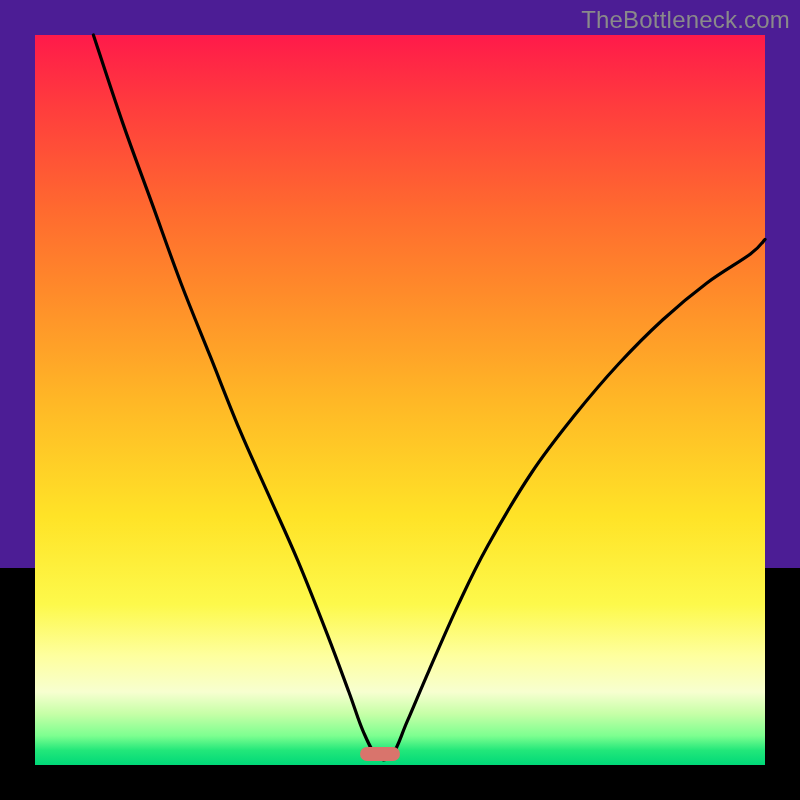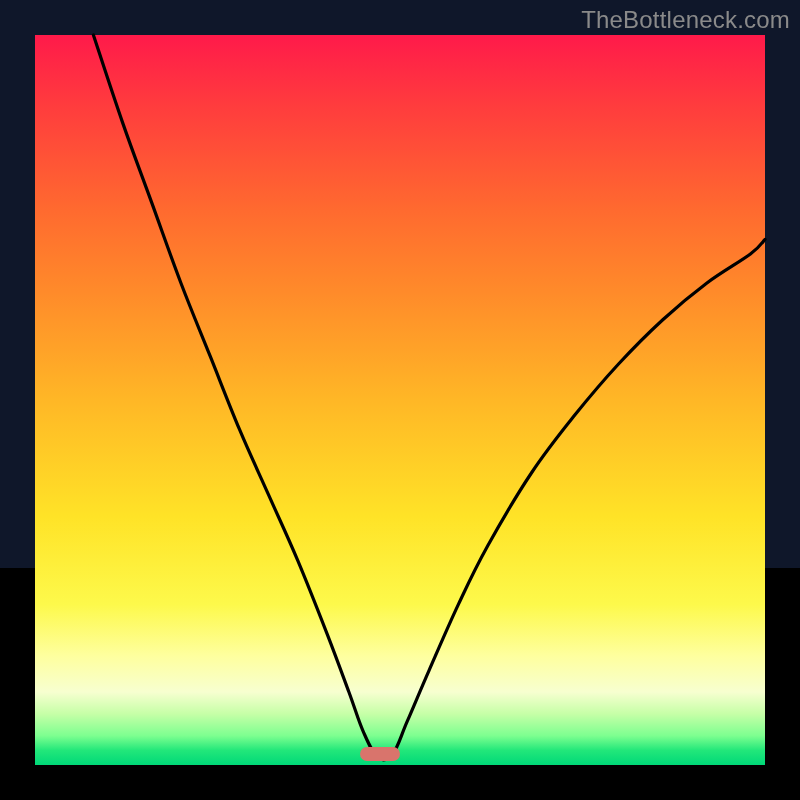--- a/index.html
+++ b/index.html
@@ -10,21 +10,21 @@
     background: #000;
     overflow: hidden;
     font-family: Arial, Helvetica, sans-serif;
   }
   .frame {
     position: absolute;
     left: 0;
     top: 0;
     width: 800px;
     height: 568px;
-    background: #0f172a;
+    background: #4c1d95;
   }
   .plot {
     position: absolute;
     left: 35px;
     top: 35px;
     width: 730px;
     height: 730px;
     background: linear-gradient(to bottom,
       #ff1a4a 0%,
       #ff3d3d 10%,

